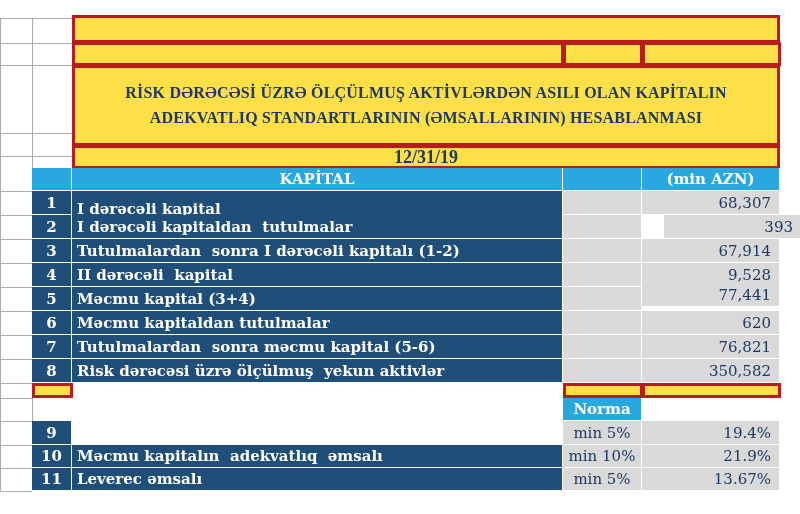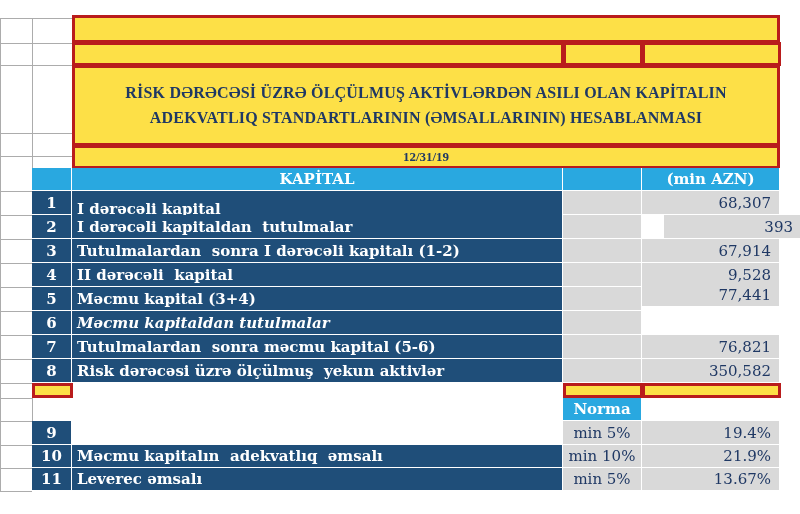--- a/index.html
+++ b/index.html
@@ -10,21 +10,21 @@
   }
   .cell { position:absolute; box-sizing:border-box; }
   .bordered { border:3px solid #b91c1c; background:#fde047;font-family:Liberation Serif, serif; }
   .gline { position:absolute; background:#ACACAC; }
   .gline.h { height:1px; }
   .gline.v { width:1px; }
 
   .title-cell { display:flex; flex-direction:column; justify-content:center; align-items:center;
     text-align:center; font-weight:bold; font-size:16px; line-height:1.55; letter-spacing:0.2px; }
   .date-cell { display:flex; justify-content:center; align-items:center;
-    font-weight:bold; font-size:13px; }
+    font-weight:bold; font-size:18px; }
 
   .hdr { background:#29A8E0; color:#ffffff; font-weight:bold; font-size:15px;
     display:flex; align-items:center; justify-content:center;
     border-right:1px solid #ffffff; border-bottom:1px solid #ffffff; }
 
   .navy { background:#1F4E79; color:#ffffff; font-weight:bold; font-size:15px;
     display:flex; align-items:center;
     border-right:1px solid #ffffff; border-bottom:1px solid #ffffff; }
   .num { justify-content:center; }
   .lbl { padding-left:5px; white-space:pre-wrap; overflow:hidden; }
@@ -127,22 +127,25 @@
     </div>
   <div class="cell navy lbl" style="left:72px;top:287px;width:491px;height:24px;"><span>Məcmu kapital (3+4)</span></div>
   <div class="cell gray" style="left:563px;top:287px;width:79px;height:24px;"></div>
   <div class="cell gray val" style="left:642px;top:283px;width:138px;height:24px;">
       <span>77,441</span>
     </div>
 
   <div class="cell navy num" style="left:32px;top:311px;width:40px;height:24px;">
       <span>6</span>
     </div>
-  <div class="cell navy lbl" style="left:72px;top:311px;width:491px;height:24px;font-style:italic;"><span>Məcmu kapitaldan tutulmalar</span></div>
+  <div class="cell navy lbl" style="left:72px;top:311px;width:491px;height:24px;"><span>Məcmu kapitaldan tutulmalar</span></div>
   <div class="cell gray" style="left:563px;top:311px;width:79px;height:24px;"></div>
+  <div class="cell gray val" style="left:642px;top:311px;width:138px;height:24px;">
+      <span>620</span>
+    </div>
 
   <div class="cell navy num" style="left:32px;top:335px;width:40px;height:24px;">
       <span>7</span>
     </div>
   <div class="cell navy lbl" style="left:72px;top:335px;width:491px;height:24px;"><span>Tutulmalardan  sonra məcmu kapital (5-6)</span></div>
   <div class="cell gray" style="left:563px;top:335px;width:79px;height:24px;"></div>
   <div class="cell gray val" style="left:642px;top:335px;width:138px;height:24px;">
       <span>76,821</span>
     </div>
 

